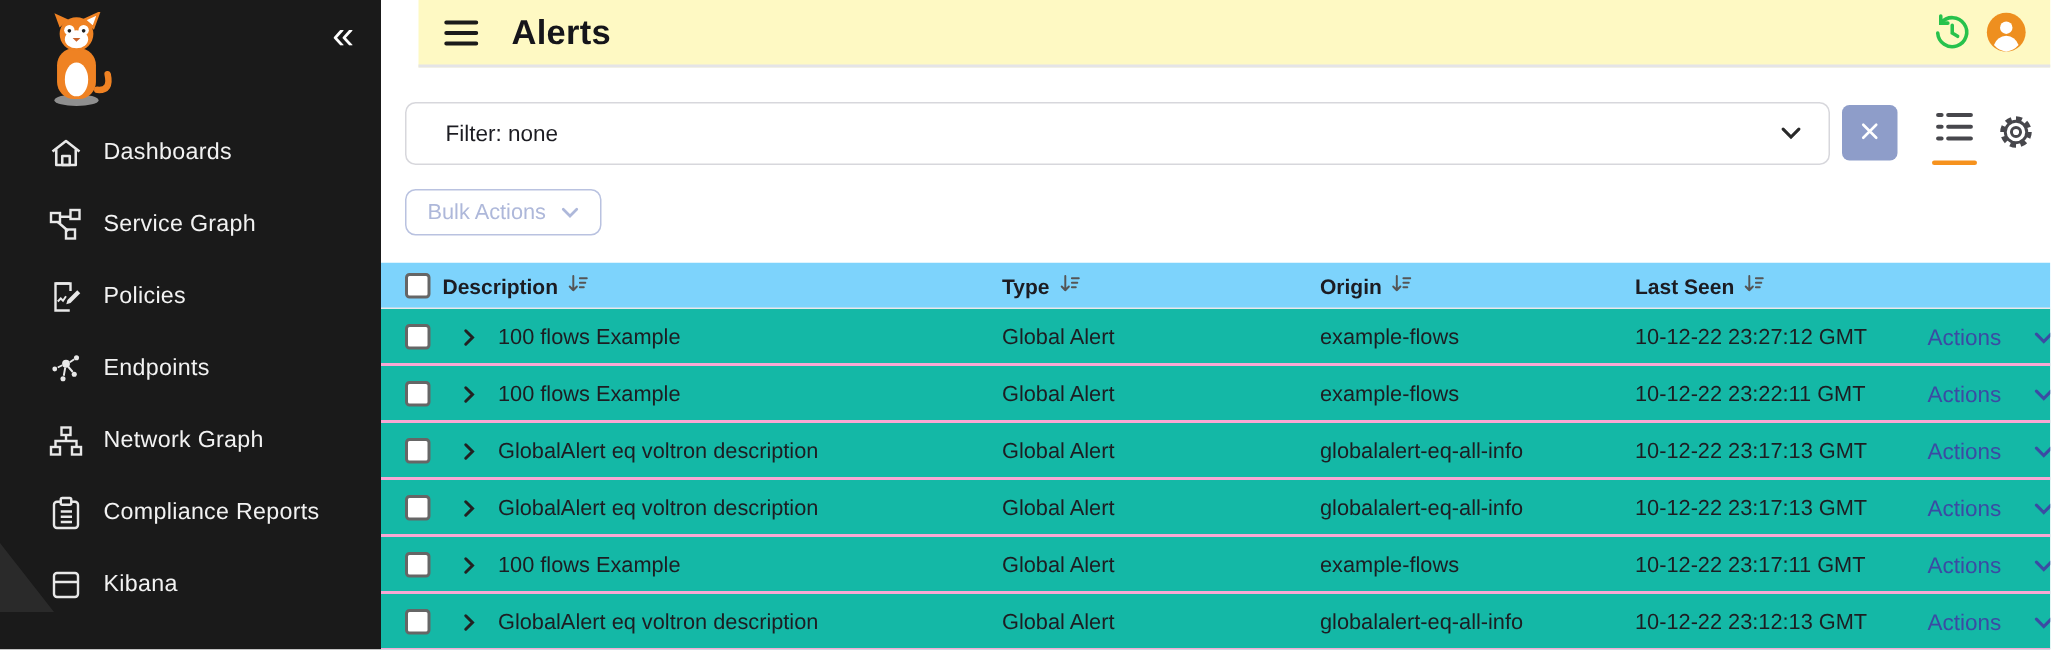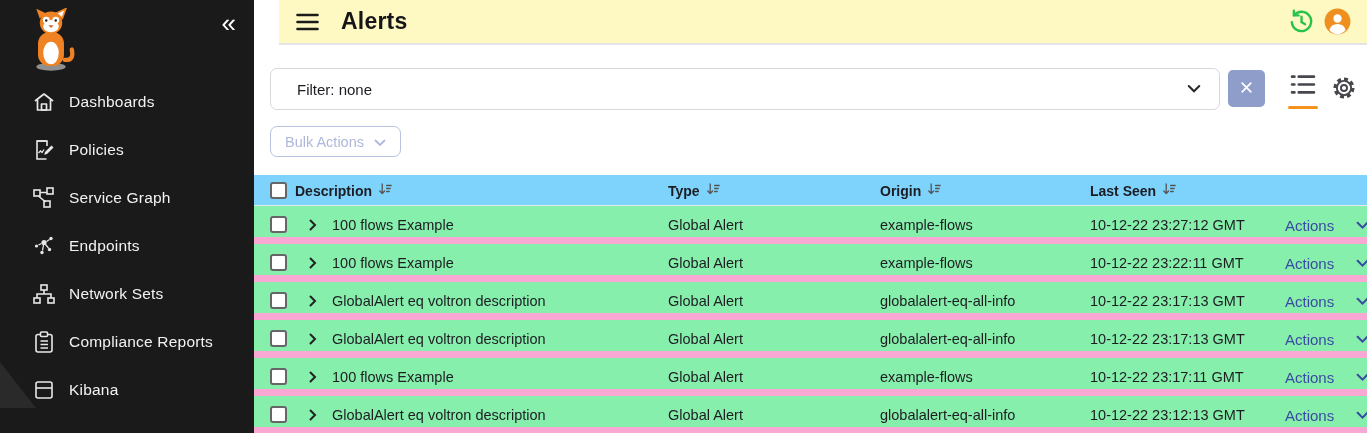--- a/index.html
+++ b/index.html
@@ -70,21 +70,21 @@
   .tbl { position:absolute; top:175px; left:0; right:0; bottom:0; overflow:hidden; }
   .thead { position:relative; height:31px; background:#7dd3fc;
     border-bottom:1px solid #e8e8ea; }
   .thead .hcell { position:absolute; top:0; height:31px; display:flex;
     align-items:center; gap:6px; font-size:14px; font-weight:700; color:#1c1c22;
     cursor:pointer; }
   .h-desc { left:41px; } .h-type { left:414px; } .h-origin { left:626px; } .h-seen { left:836px; }
   .cb { position:absolute; left:16px; width:17px; height:17px; border:2px solid #666;
     border-radius:3px; background:#fff; cursor:pointer; }
   .thead .cb { top:7px; }
-  .trow { position:relative; height:38px; border-bottom:7px solid #f9a8d4; background:#86efac; }
+  .trow { position:relative; height:38px; border-bottom:2px solid #f9a8d4; background:#14b8a6; }
   .trow .cb { top:10px; }
   .expand { position:absolute; left:55px; top:13px; cursor:pointer; display:flex; }
   .cell { position:absolute; top:0; height:38px; display:flex; align-items:center;
     font-size:14.5px; color:#1d1d22; white-space:nowrap; }
   .c-desc { left:78px; } .c-type { left:414px; } .c-origin { left:626px; } .c-seen { left:836px; }
   .c-actions { left:1031px; color:#3b4ba3; font-weight:500; font-size:15px;
     cursor:pointer; gap:22px; }
   .c-actions .chev { display:flex; }
 </style>
 </head>
@@ -120,38 +120,38 @@
             <path d="M3 11 L12 4 L21 11"></path>
               <path d="M5.5 9.5 V20 h13 V9.5"></path>
               <rect x="9.5" y="14" width="5" height="6"></rect>
           </svg>
         </span>
         <span class="nav-label">Dashboards</span>
       </div>
       <div class="nav-item">
         <span class="nav-icon">
           <svg viewBox="0 0 24 24" width="24" height="24" fill="none" stroke="#e8e8e8" stroke-width="1.6">
+            <rect x="2" y="4" width="6" height="6"></rect>
+              <rect x="15" y="2" width="6" height="6"></rect>
+              <rect x="12" y="15" width="6" height="6"></rect>
+            <path d="M8 6.5 h7 M6.5 10 l7 6"></path>
+          </svg>
+        </span>
+        <span class="nav-label">Service Graph</span>
+      </div>
+      <div class="nav-item">
+        <span class="nav-icon">
+          <svg viewBox="0 0 24 24" width="24" height="24" fill="none" stroke="#e8e8e8" stroke-width="1.6">
             <path d="M14.5 3 H5 v18 h9.5 M12 3 v0"></path>
               <path d="M5 3 h10 l0 5"></path>
             <path d="M6.5 15 l2-2 1.5 1.5 2-3" stroke-width="1.3"></path>
             <path d="M13 14 l6.5-6.5 2 2 L15 16 l-2.8 .8 z" fill="#e8e8e8" stroke="none"></path>
           </svg>
         </span>
         <span class="nav-label">Policies</span>
-      </div>
-      <div class="nav-item">
-        <span class="nav-icon">
-          <svg viewBox="0 0 24 24" width="24" height="24" fill="none" stroke="#e8e8e8" stroke-width="1.6">
-            <rect x="2" y="4" width="6" height="6"></rect>
-              <rect x="15" y="2" width="6" height="6"></rect>
-              <rect x="12" y="15" width="6" height="6"></rect>
-            <path d="M8 6.5 h7 M6.5 10 l7 6"></path>
-          </svg>
-        </span>
-        <span class="nav-label">Service Graph</span>
       </div>
       <div class="nav-item">
         <span class="nav-icon">
           <svg viewBox="0 0 24 24" width="24" height="24">
             <g fill="#e8e8e8">
               <circle cx="4.5" cy="12" r="1.6"></circle>
                 <circle cx="12" cy="8.5" r="2.6"></circle>
                 <circle cx="19" cy="4.5" r="1.7"></circle>
               <circle cx="17.5" cy="15.5" r="1.7"></circle>
                 <circle cx="10" cy="18.5" r="1.7"></circle>
@@ -163,21 +163,21 @@
       </div>
       <div class="nav-item">
         <span class="nav-icon">
           <svg viewBox="0 0 24 24" width="24" height="24" fill="none" stroke="#e8e8e8" stroke-width="1.6">
             <rect x="9" y="3" width="6" height="5"></rect>
               <rect x="2" y="16" width="6" height="5"></rect>
               <rect x="16" y="16" width="6" height="5"></rect>
             <path d="M12 8 v4 M5 16 v-4 h14 v4"></path>
           </svg>
         </span>
-        <span class="nav-label">Network Sets</span>
+        <span class="nav-label">Network Graph</span>
       </div>
       <div class="nav-item">
         <span class="nav-icon">
           <svg viewBox="0 0 24 24" width="24" height="24" fill="none" stroke="#e8e8e8" stroke-width="1.6">
             <rect x="4" y="4.5" width="16" height="17.5" rx="2"></rect>
             <rect x="8.5" y="2" width="7" height="4.5" rx="1" fill="#1a1a1a"></rect>
             <path d="M8.5 11 h7.5 M8.5 14.5 h7.5 M8.5 18 h7.5"></path>
           </svg>
         </span>
         <span class="nav-label">Compliance Reports</span>

